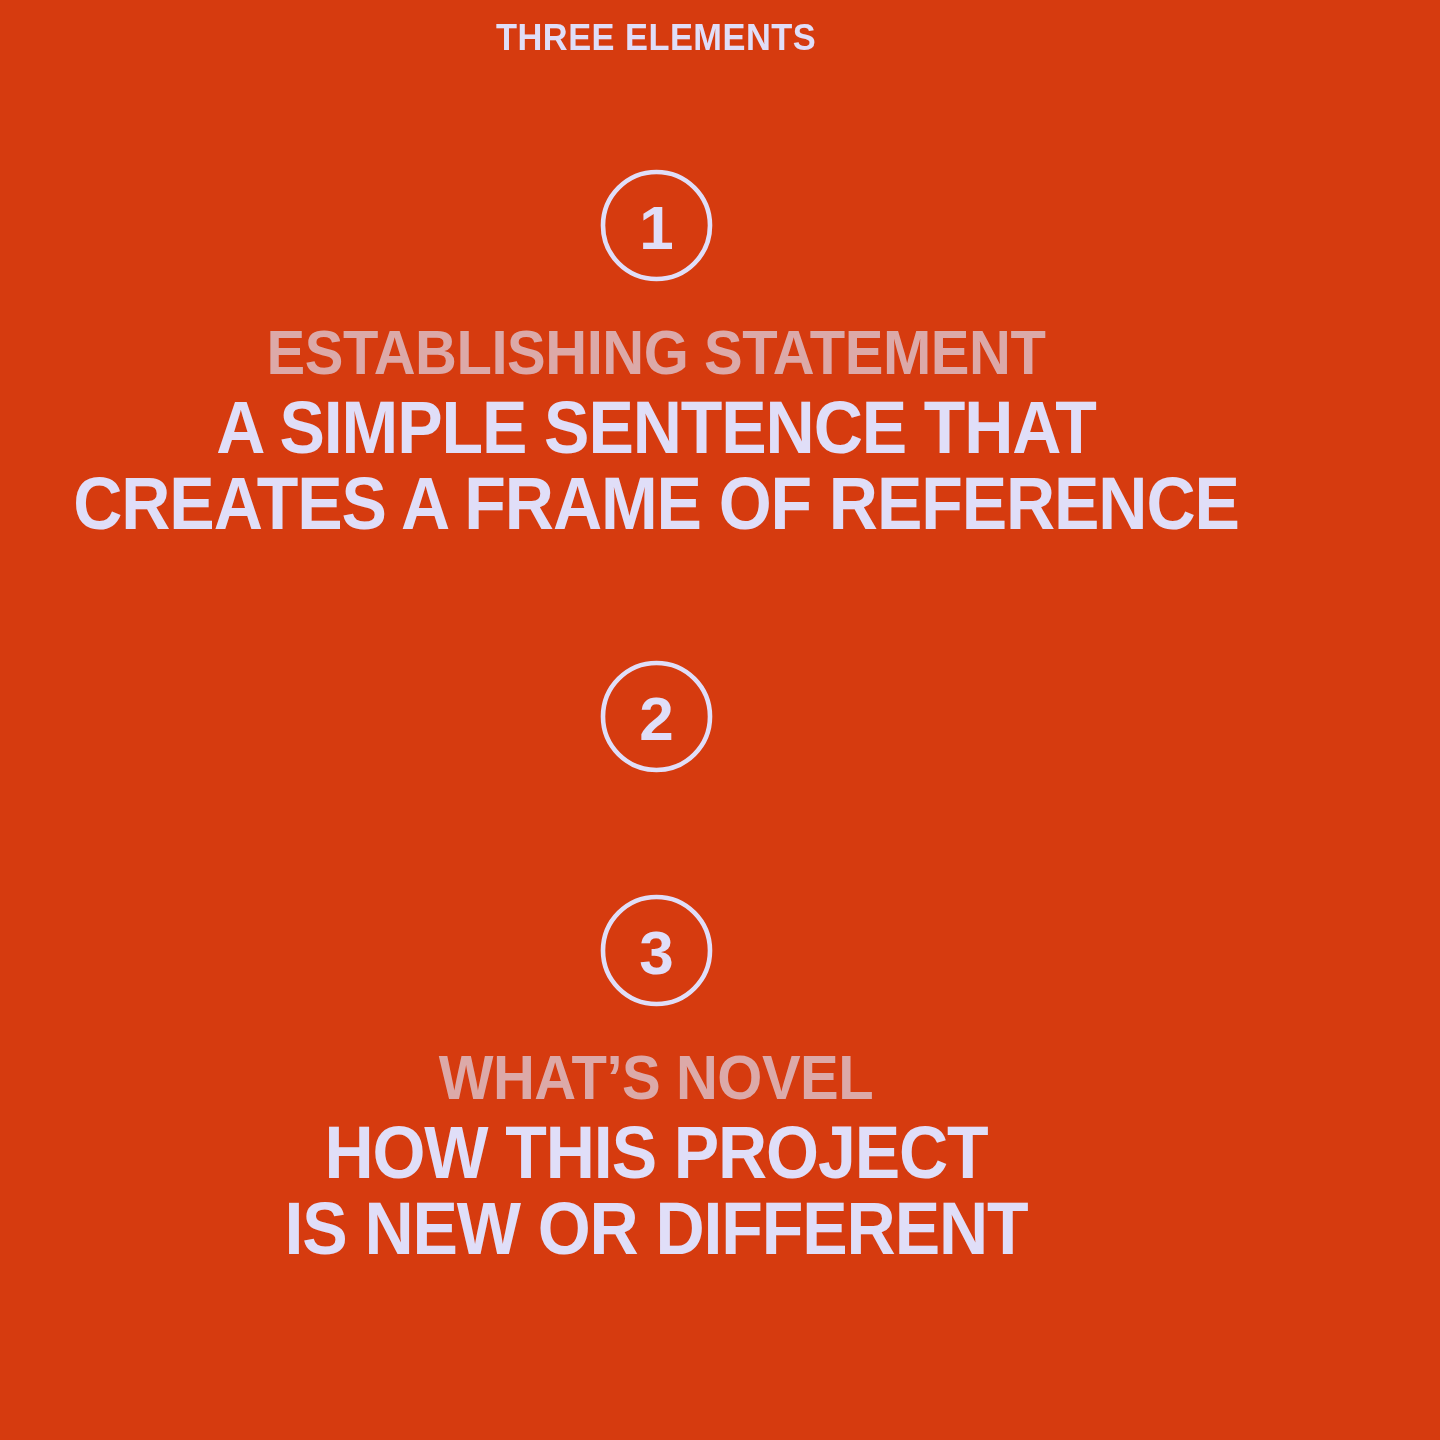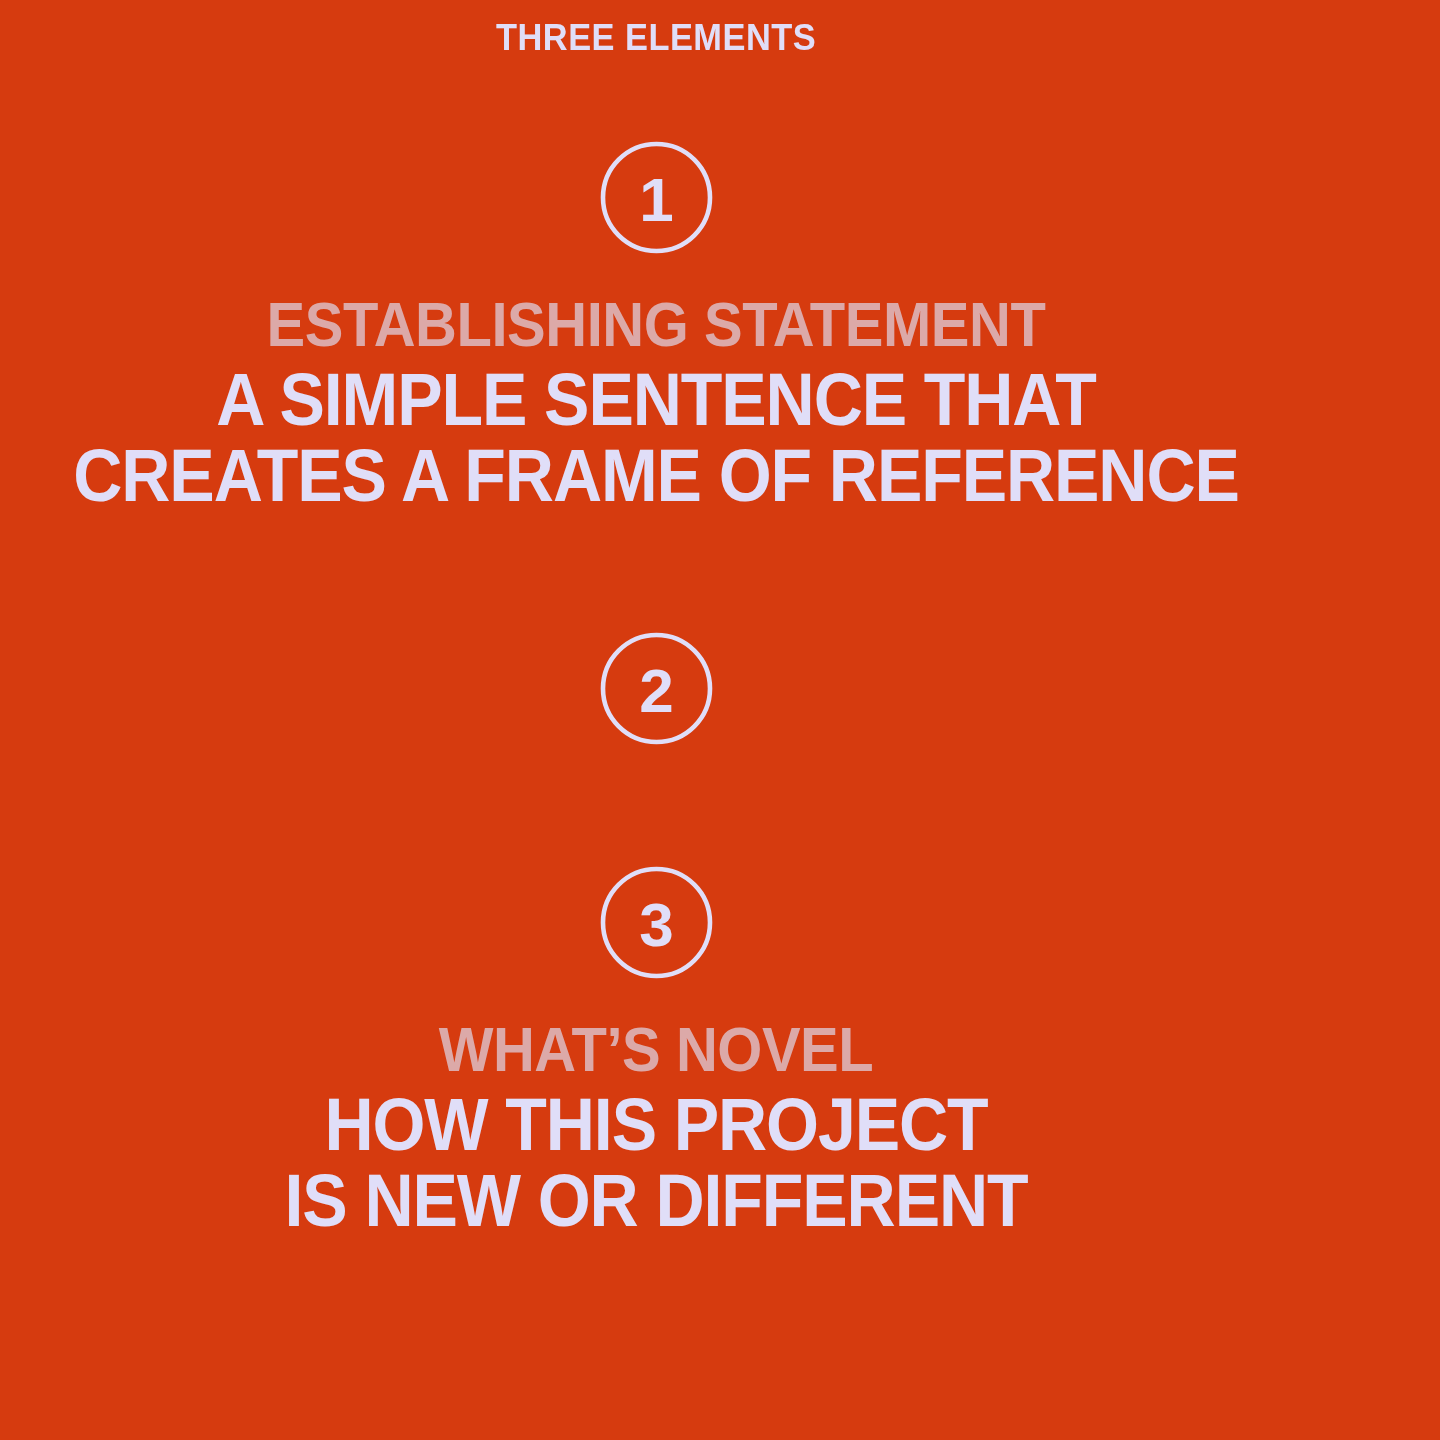--- a/index.html
+++ b/index.html
@@ -18,20 +18,21 @@
   }
 
   #poster {
     position:relative;
     width:1312px;
     height:1440px;
     background:#D63B0F;
     display:flex;
     flex-direction:column;
     align-items:center;
+    gap:28px;
   }
 
   
   .kicker {
     margin-top:19px;
     font-size:37px;
     font-weight:700;
     letter-spacing:0.5px;
     line-height:1;
     color:#E0DEF8;

